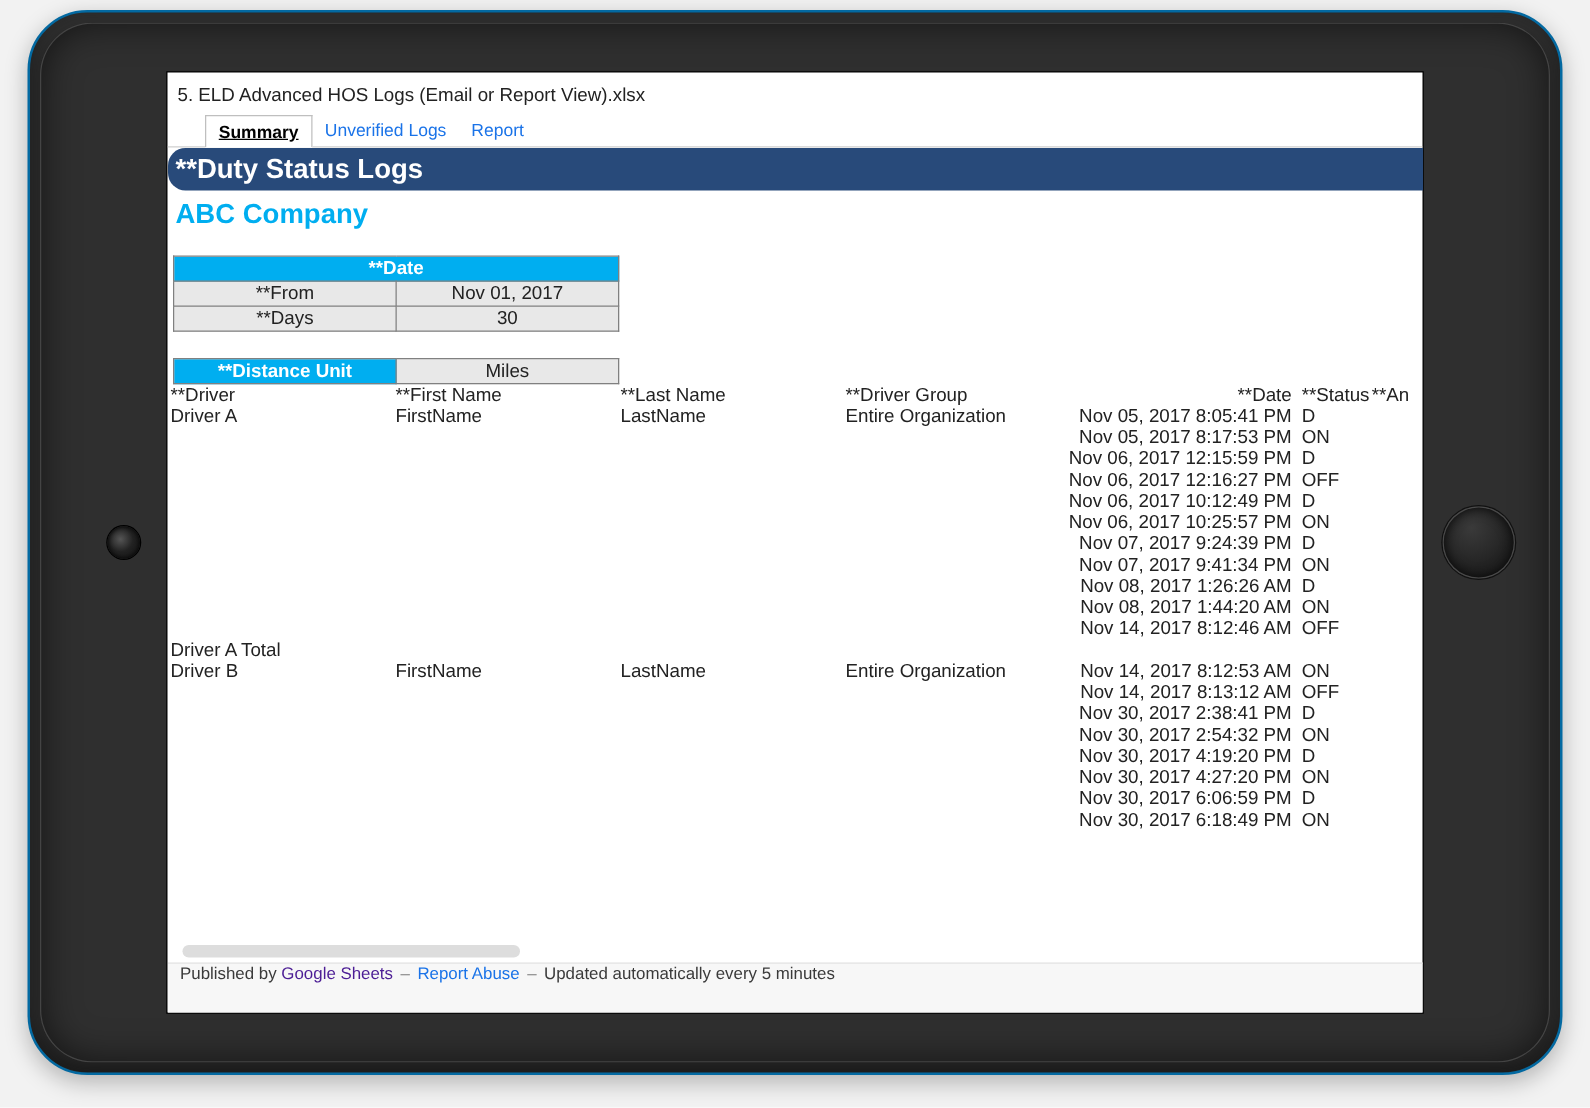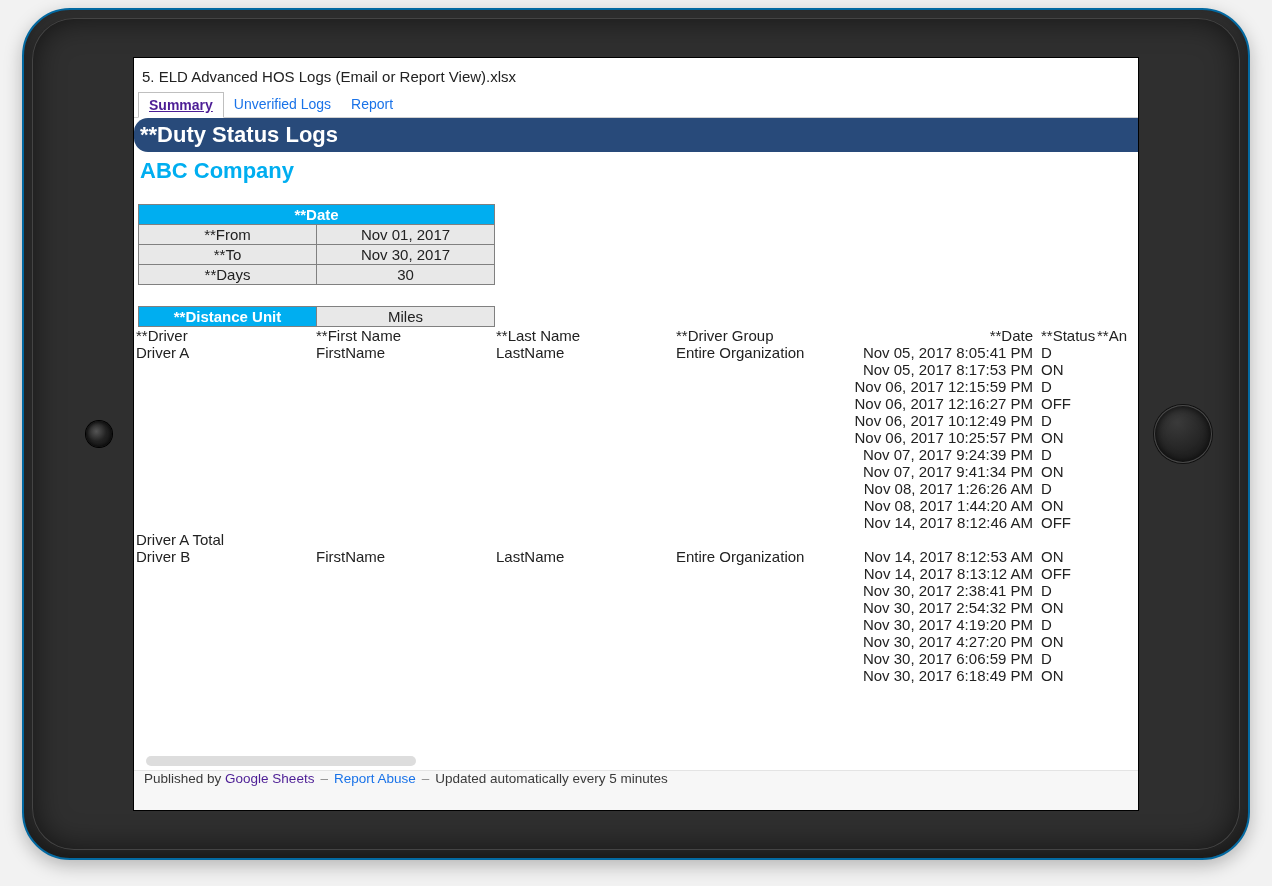--- a/index.html
+++ b/index.html
@@ -80,21 +80,22 @@
     cursor: pointer;
   }
   .tab.active {
     border: 1px solid #bfbfbf;
     border-bottom: 1px solid #fff;
     position: relative;
     top: 1px;
     background: #fff;
     font-weight: bold;
     text-decoration: underline;
-    color: #4c1d95;
+    color: #000000;
+    margin-left: 26px;
   }
   .content-scroll {
     position: absolute;
     left: 0; right: 0;
     top: 60px; bottom: 40px;
     overflow: auto;
   }
   .content-inner {
     min-width: 1140px;
   }
@@ -211,24 +212,20 @@
         <div class="company">ABC Company</div>
 
         <table class="param-table">
           <tbody>
               <tr>
             <td colspan="2" class="blue wide">**Date</td>
           </tr>
           <tr>
             <td class="hdr label-col">**From</td>
             <td class="hdr val-col">Nov 01, 2017</td>
-          </tr>
-          <tr>
-            <td class="hdr label-col">**To</td>
-            <td class="hdr val-col">Nov 30, 2017</td>
           </tr>
           <tr>
             <td class="hdr label-col">**Days</td>
             <td class="hdr val-col">30</td>
           </tr>
           <tr class="gap-row">
                 <td colspan="2"></td>
               </tr>
           <tr>
             <td class="blue label-col">**Distance Unit</td>

